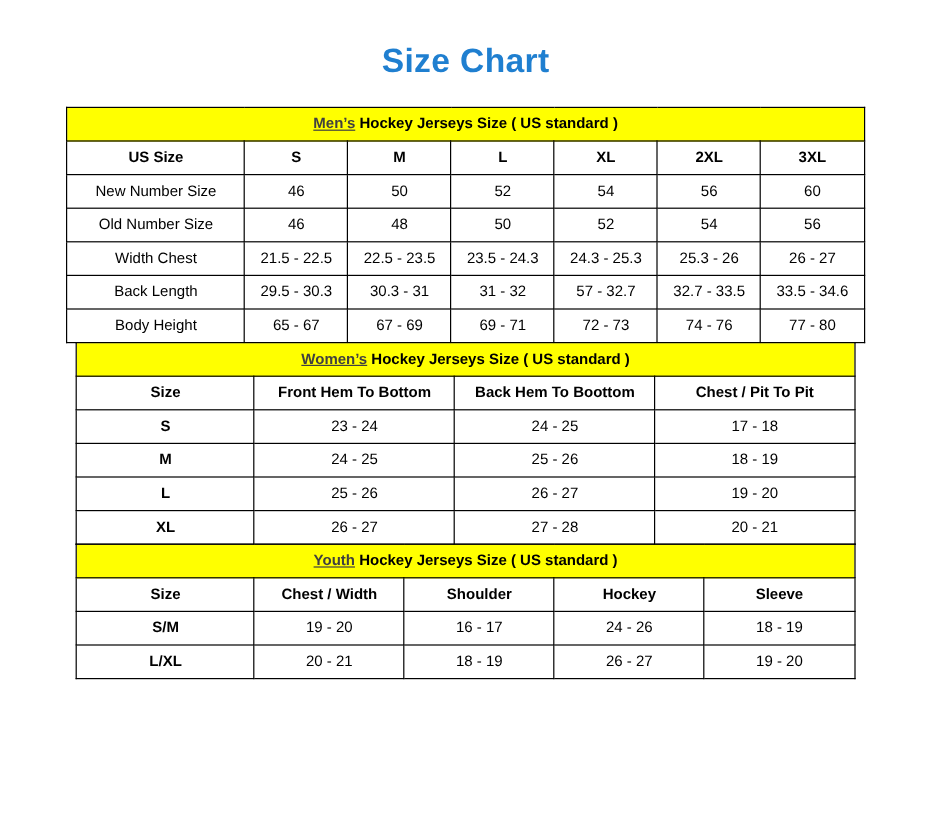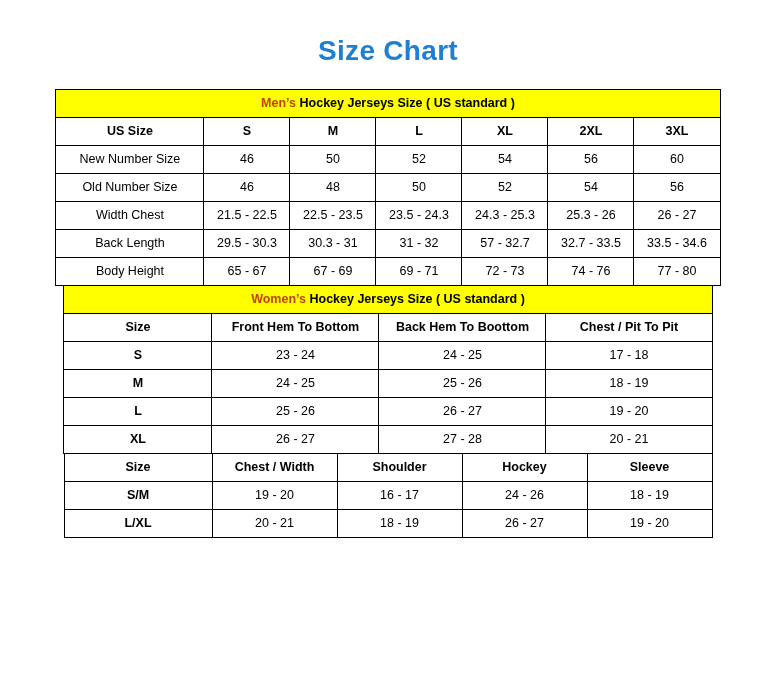--- a/index.html
+++ b/index.html
@@ -45,21 +45,21 @@
     height: 25px;
     padding: 1px 2px;
     line-height: 1.15;
   }
   .band {
     background: #ffff00;
     font-weight: bold;
     font-size: 14.5px;
     height: 30px;
   }
-  .band .accent { color: #c2410c; }
+  .band .accent { color: #404040; text-decoration: underline; }
   .hdr { font-weight: bold; }
   .rowlabel { }
   .sizecell { font-weight: bold; }
 </style>
 </head>
 <body>
 
 <div class="page">
 
   <div class="title">Size Chart</div>
@@ -182,20 +182,23 @@
   <table class="chart" style="margin-top:-1px;">
     <colgroup>
       <col style="width:148px">
       <col style="width:125px">
       <col style="width:125px">
       <col style="width:125px">
       <col style="width:125px">
     </colgroup>
     <tbody>
       <tr>
+        <td class="band" colspan="5"><span class="accent">Youth</span><span> Hockey Jerseys Size ( US standard )</span></td>
+      </tr>
+      <tr>
         <td class="hdr">Size</td>
         <td class="hdr">Chest / Width</td>
         <td class="hdr">Shoulder</td>
         <td class="hdr">Hockey</td>
         <td class="hdr">Sleeve</td>
       </tr>
       <tr>
         <td class="sizecell">S/M</td>
         <td>19 - 20</td>
         <td>16 - 17</td>

